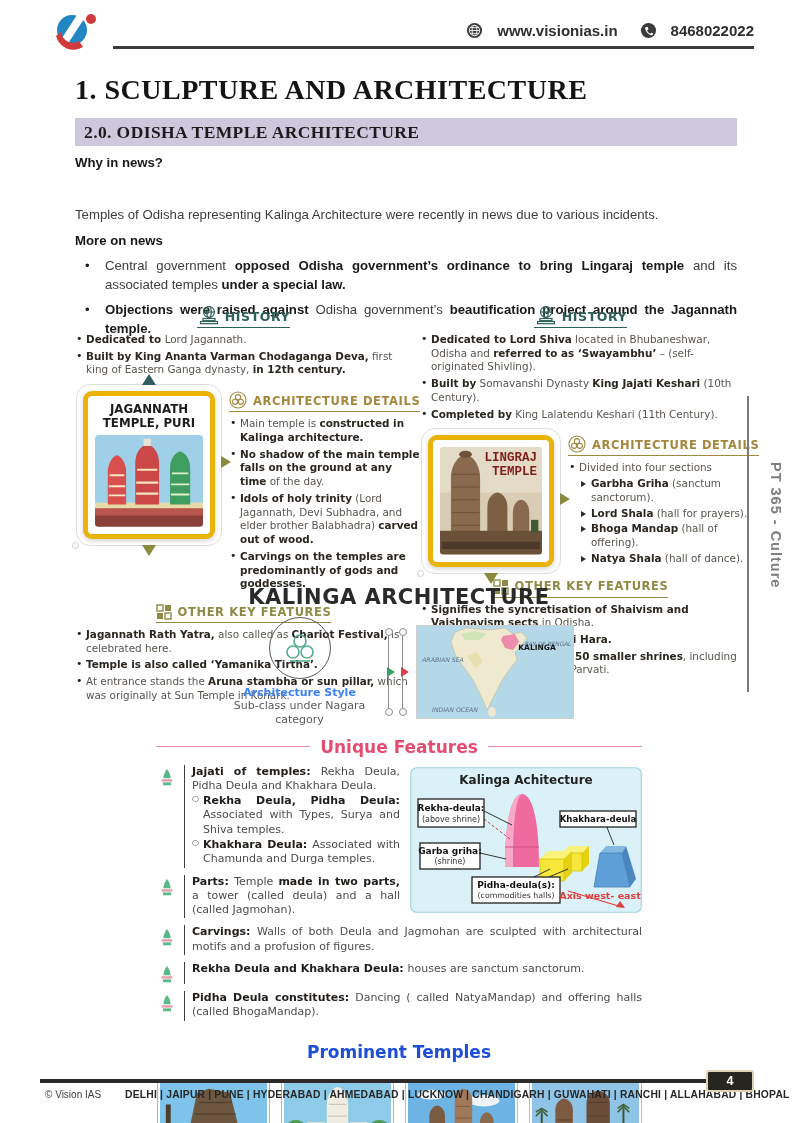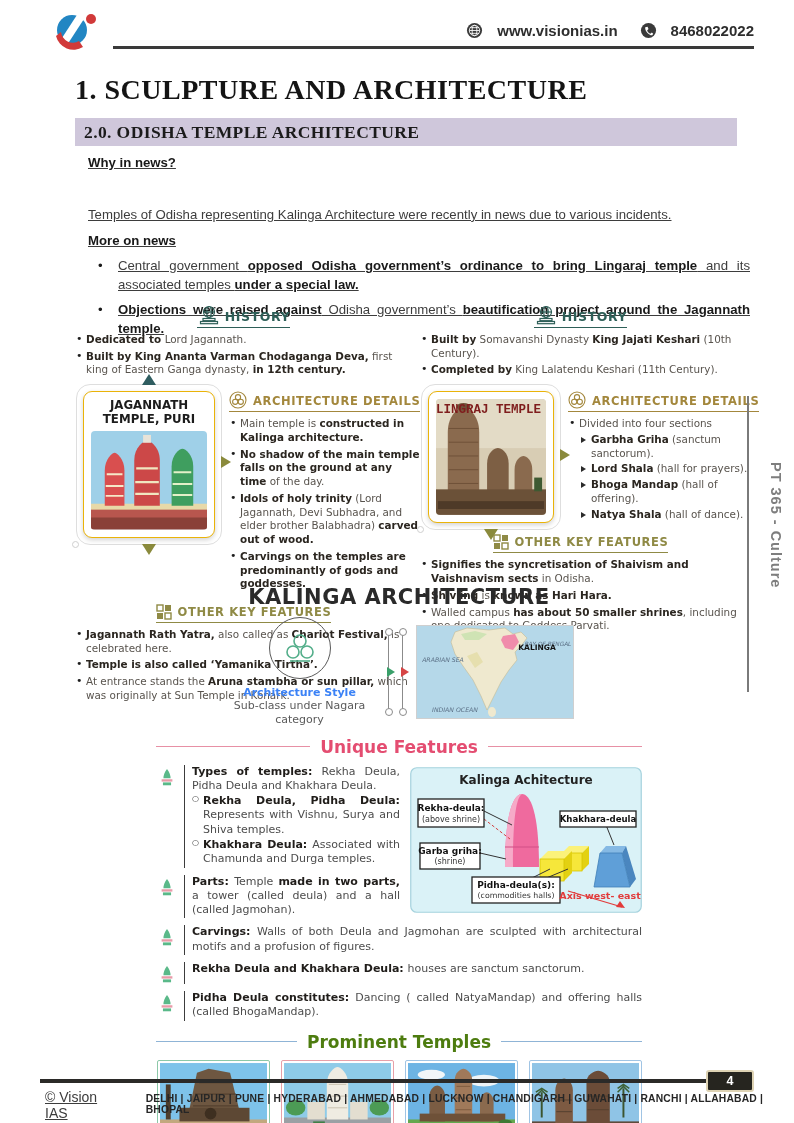--- a/index.html
+++ b/index.html
@@ -19,21 +19,21 @@
   .hdr-rule { position:absolute; left:113px; right:40px; top:46px; height:2.5px; background:#3a3a3a; }
 
   
   .h1 { position:absolute; left:75px; top:74px; width:670px;
     font-family:"Liberation Serif", serif; font-size:28px; font-weight:700; letter-spacing:.5px; color:#141414; }
   .section-bar { position:absolute; left:75px; top:118px; width:662px; height:28px; background:#cfc7db;
     display:flex; align-items:center; padding-left:9px;
     font-family:"Liberation Serif", serif; font-size:17.5px; font-weight:700; letter-spacing:.4px; color:#1b1b1b; }
 
   
-  .news { position:absolute; left:88px; top:153px; width:662px; font-size:13.2px; line-height:1.48;text-decoration:underline; }
+  .news { position:absolute; left:75px; top:153px; width:662px; font-size:13.2px; line-height:1.48; }
   .news h3 { font-size:13.2px; color:#181818; margin-bottom:5px; }
   .news p { margin-bottom:7px;margin-top:32px; }
   .news ul { list-style:none; }
   .news li { position:relative; padding-left:30px; margin-bottom:5px; text-align:justify; }
   .news li::before { content:"•"; position:absolute; left:10px; top:0; color:#1a1a1a; }
 
   
   .info { position:absolute; left:75px; top:282px; width:666px; height:304px;
     font-family:"DejaVu Sans", sans-serif; font-size:10.4px; line-height:1.32; color:#58534d; display:flex;margin-top:23px; }
   .col-l { width:345px; padding-right:8px; }
@@ -48,21 +48,21 @@
   .ig-list > li::before { content:"•"; position:absolute; left:1px; top:-1px; color:#1c1c1c; font-size:11px; }
   .ig-list .b { color:#2b2620; }
   ul.subs { list-style:none; margin-top:2px; }
   ul.subs li { position:relative; padding-left:12px; margin-bottom:2px; }
   ul.subs li::before { content:""; position:absolute; left:2px; top:4px;
     border:3px solid transparent; border-left:5px solid #2b2b2b; }
   .card-row { display:flex; gap:14px; margin:14px 0 10px 0; align-items:flex-start; }
   .card-wrap { position:relative; flex:none; margin-left:8px; }
   .loop { position:absolute; inset:-7px; border:1.5px solid #dedede; border-radius:14px; }
   .dot { position:absolute; width:7px; height:7px; border:1.5px solid #cfcfcf; border-radius:50%; background:#fff; left:-11px; bottom:-10px; }
-  .temple-card { position:relative; width:132px; background:#fff; border:1px solid #eab308; border-radius:9px;
+  .temple-card { position:relative; width:132px; background:#fff; border:5px solid #eab308; border-radius:9px;
     box-shadow:0 2px 5px rgba(0,0,0,.18); padding:7px; z-index:1; }
   .tc-title { font-weight:700; font-size:11.8px; color:#1c1c1c; text-align:center; line-height:1.15; margin-bottom:5px; }
   .tc-photo { width:100%; border-radius:4px; overflow:hidden; display:block; }
   .tc-title-overlay { position:absolute; top:12px; right:12px; z-index:2; text-align:right;
     font-weight:700; font-size:12.5px; color:#7f1d1d; line-height:1.1;font-family:Liberation Mono, monospace; }
   .tri { position:absolute; width:0; height:0; }
   .tri-up { left:50%; top:-17px; margin-left:-7px; border-left:7px solid transparent; border-right:7px solid transparent; border-bottom:11px solid #2f5d60; }
   .tri-right { right:-16px; top:44%; border-top:6px solid transparent; border-bottom:6px solid transparent; border-left:10px solid #8a8a3c; }
   .tri-down { left:50%; bottom:-17px; margin-left:-7px; border-left:7px solid transparent; border-right:7px solid transparent; border-top:11px solid #8a8a3c; }
   .details { flex:1; }
@@ -81,21 +81,21 @@
     border:1px solid #8b8b8b; border-radius:50%; background:#fff; }
   .vline::before { top:-7px; } .vline::after { bottom:-7px; }
   .vline .va { position:absolute; left:-1px; top:32px; width:0; height:0;
     border-top:5px solid transparent; border-bottom:5px solid transparent; }
   .va.green { border-left:8px solid #3aa06a; }
   .va.red { border-left:8px solid #d64545; }
   .k-map { width:158px; flex:none; border:1px solid #cfcfcf; }
   .band { display:flex; align-items:center; gap:10px; font-weight:700; font-size:17px; margin:4px 0 8px 0; }
   .band .line { flex:1; height:1.5px; }
   .band.pink { color:#e44d71; } .band.pink .line { background:#e790a5; }
-  .band.blue { color:#4d7c0f; } .band.blue .line { background:#8fb4d6; }
+  .band.blue { color:#1d4ed8;flex-direction:column; } .band.blue .line { background:#8fb4d6; }
 
   .features { font-size:11px; line-height:1.3; color:#4c4c4c; }
   .features::after { content:""; display:block; clear:both; }
   .diagram-box { float:right; width:232px; margin:2px 0 6px 10px; }
   .feat { display:flex; gap:6px; margin-bottom:7px; }
   .feat-icon { width:22px; flex:none; display:flex; justify-content:center; padding-top:2px; }
   .feat-body { border-left:1.8px solid #3c3c3c; padding-left:7px; text-align:justify; flex:1; }
   .feat .b { color:#201d1a; }
   ul.fsubs { list-style:none; margin-top:1px; }
   ul.fsubs li { position:relative; padding-left:11px; margin-bottom:1px; }
@@ -105,21 +105,21 @@
   .tcard { width:113px; text-align:center; }
   .tphoto { height:80px; border:1.5px solid; border-radius:2px; padding:2px; background:#fff; }
   .tphoto svg { width:100%; height:100%; display:block; }
 
   
   .side-rule { position:absolute; left:747px; top:396px; width:1.5px; height:296px; background:#7a7a7a; }
   .side-text { position:absolute; left:784px; top:462px; transform-origin:0 0; transform:rotate(90deg);
     font-size:14.5px; font-weight:700; letter-spacing:1px; color:#7e7e7e; white-space:nowrap; }
   .footer-bar { position:absolute; left:40px; right:40px; top:1079px; height:3.5px; background:#2b2a28; }
   .footer-txt { position:absolute; left:45px; top:1089px; display:flex; gap:24px; align-items:baseline; }
-  .copyright { font-size:14px; color:#3c3c3c;text-decoration:underline; }
+  .copyright { font-size:10px; color:#3c3c3c; }
   .cities { font-size:10.3px; font-weight:700; color:#262626; letter-spacing:.2px; }
   .page-box { position:absolute; right:40px; top:1070px; width:48px; height:22px; background:#26251f; color:#fff;
     border:2.5px solid #ded3b4; border-radius:3px; display:flex; align-items:center; justify-content:center;
     font-size:12.5px; font-weight:700; }
 </style>
 </head>
 <body>
 
 <svg class="logo" viewBox="0 0 46 44">
   <circle cx="20" cy="20" r="15" fill="#2286c3"></circle>
@@ -278,20 +278,21 @@
             <ellipse cx="12" cy="7" rx="2.2" ry="5.5"></ellipse>
           <line x1="6.5" y1="7" x2="17.5" y2="7"></line>
           <rect x="6" y="13.5" width="12" height="2.2"></rect>
             <rect x="3.5" y="16.5" width="17" height="2.2"></rect>
         </g>
       </svg>
       <span>HISTORY</span>
     </div>
     <ul class="ig-list">
 
+        <li><span><span class="b">Dedicated to Lord Shiva</span><span> located in Bhubaneshwar, Odisha and </span><span class="b">referred to as ‘Swayambhu’</span><span> – (self-originated Shivling).</span></span></li>
 
         <li><span><span class="b">Built by</span><span> Somavanshi Dynasty </span><span class="b">King Jajati Keshari</span><span> (10th Century).</span></span></li>
 
         <li><span><span class="b">Completed by</span><span> King Lalatendu Keshari (11th Century).</span></span></li>
 
     </ul>
     <div class="card-row">
       <div class="card-wrap">
         <div class="loop"></div>
         <div class="dot"></div>
@@ -466,24 +467,24 @@
 
       <div class="feat">
         <span class="feat-icon">
           <svg width="18" height="20" viewBox="0 0 20 20">
             <path d="M10 1 C7 5 6 8.5 6 11.5 L14 11.5 C14 8.5 13 5 10 1 Z" fill="#5ab989"></path>
             <rect x="4" y="12.5" width="12" height="2.6" fill="#e89aa8"></rect>
             <rect x="5.5" y="16" width="9" height="3.2" fill="#5ab989"></rect>
           </svg>
         </span>
         <div class="feat-body">
-          <span><span class="b">Types of temples: </span><span>Rekha Deula, Pidha Deula and Khakhara Deula.</span></span>
+          <span><span class="b">Jajati of temples: </span><span>Rekha Deula, Pidha Deula and Khakhara Deula.</span></span>
           <ul class="fsubs">
 
-              <li><span><span class="b">Rekha Deula, Pidha Deula: </span><span>Represents with Vishnu, Surya and Shiva temples.</span></span></li>
+              <li><span><span class="b">Rekha Deula, Pidha Deula: </span><span>Associated with Types, Surya and Shiva temples.</span></span></li>
 
               <li><span><span class="b">Khakhara Deula: </span><span>Associated with Chamunda and Durga temples.</span></span></li>
 
           </ul>
         </div>
       </div>
 
       <div class="feat">
         <span class="feat-icon">
           <svg width="18" height="20" viewBox="0 0 20 20">

